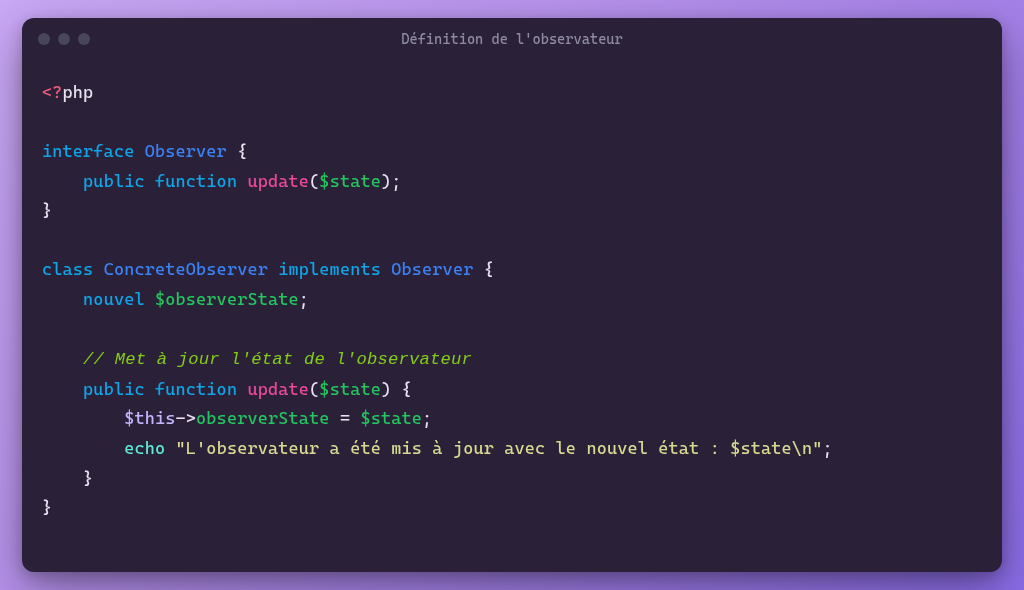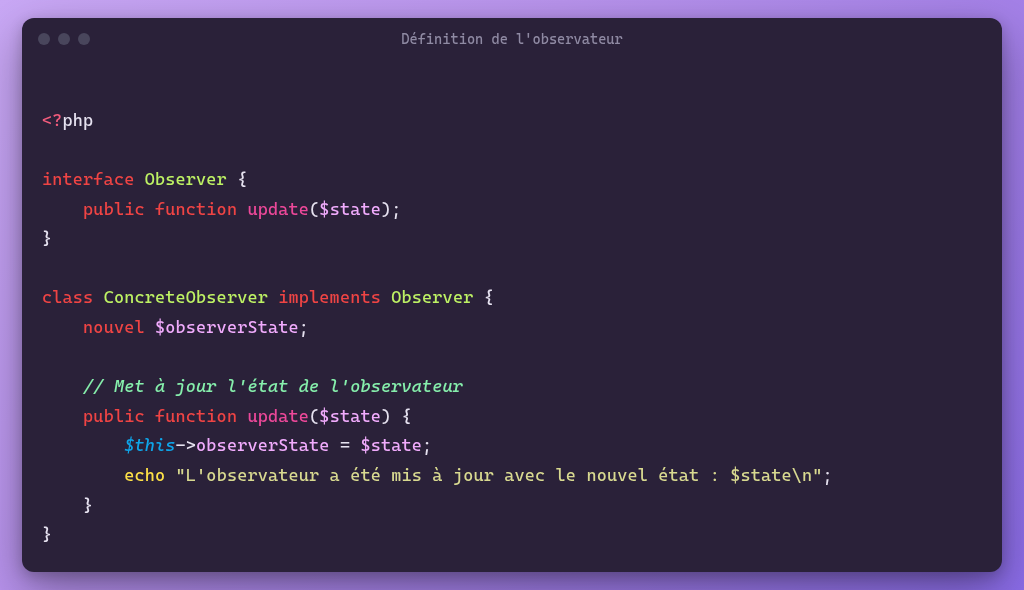--- a/index.html
+++ b/index.html
@@ -17,21 +17,20 @@
   }
   .window {
     width: 100%;
     height: 100%;
     background: #2a2139;
     border-radius: 12px;
     box-shadow: 0 18px 48px rgba(0,0,0,0.35), 0 4px 14px rgba(0,0,0,0.2);
     display: flex;
     flex-direction: column;
     overflow: hidden;
-    gap: 28px;
   }
   .titlebar {
     height: 42px;
     display: flex;
     align-items: center;
     padding: 0 16px;
     position: relative;
     flex-shrink: 0;
   }
   .traffic-lights {
@@ -60,29 +59,29 @@
     padding: 18px 20px 10px 20px;
     font-size: 17.2px;
     line-height: 1.72;
     color: #e6e2f0;
     white-space: pre;
     overflow: hidden;
     letter-spacing: 0.2px;
   }
   .tk-open    { color: #f25c7c; }   
   .tk-php     { color: #e6e2f0; text-align: right; }
-  .tk-kw      { color: #ef4444; }   
-  .tk-type    { color: #bef264; }   
+  .tk-kw      { color: #0ea5e9; }   
+  .tk-type    { color: #3b82f6; }   
   .tk-fn      { color: #ec4899; }   
   .tk-punc    { color: #e6e2f0; }
-  .tk-var     { color: #f0abfc; }
-  .tk-this    { color: #0ea5e9; font-style: italic; }
-  .tk-comment { color: #86efac; font-style: italic; }
+  .tk-var     { color: #22c55e; }
+  .tk-this    { color: #c4b5fd; }
+  .tk-comment { color: #84cc16; font-style: italic; font-family: Liberation Mono, monospace; }
   .tk-str     { color: #d8d990; }
-  .tk-echo    { color: #fde047; }
+  .tk-echo    { color: #5eead4; }
 </style>
 </head>
 <body>
 
 <div class="window">
   <div class="titlebar">
     <div class="traffic-lights">
       <div class="traffic-light"></div>
       <div class="traffic-light"></div>
       <div class="traffic-light"></div>

